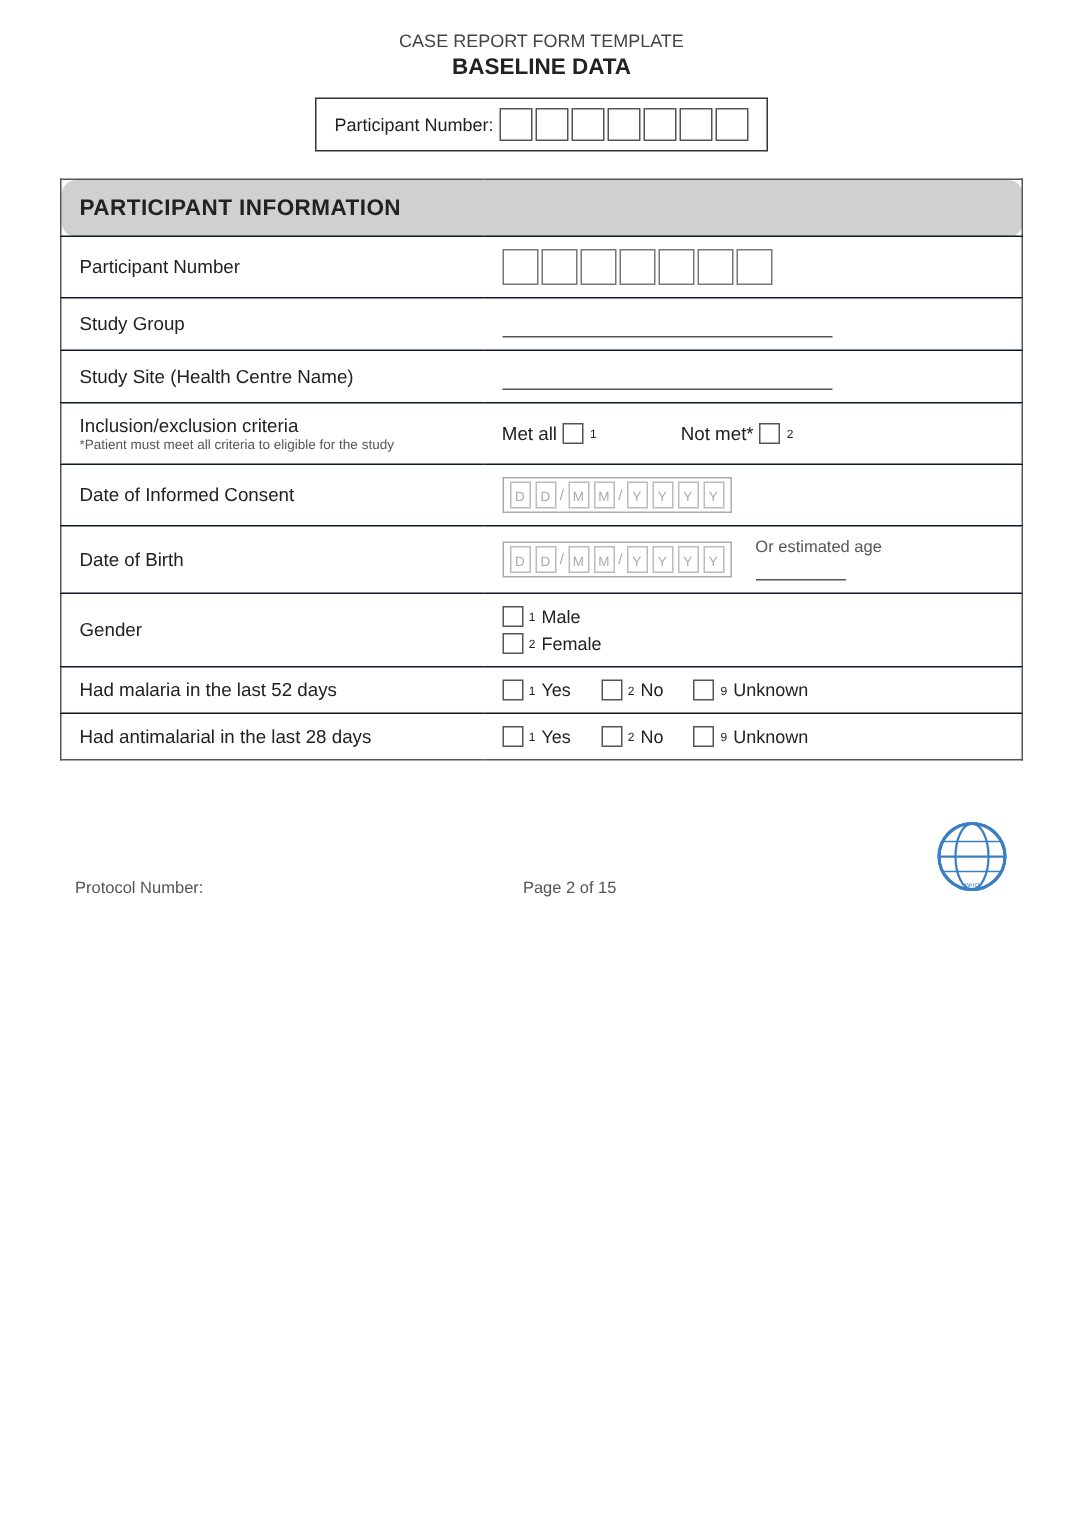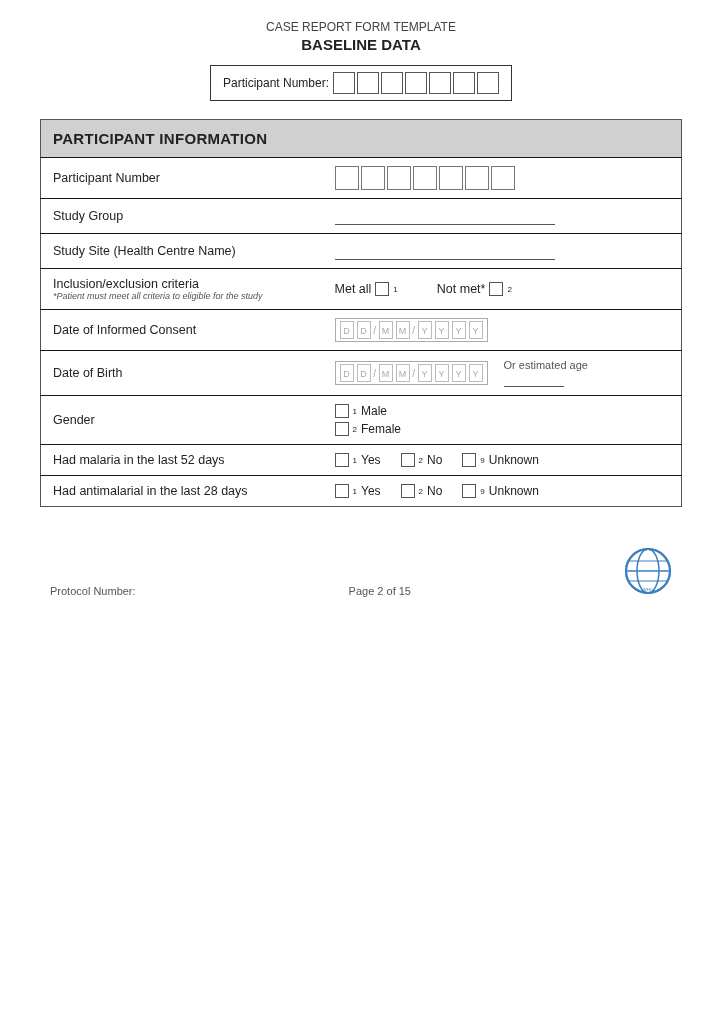--- a/index.html
+++ b/index.html
@@ -52,20 +52,21 @@
       border-collapse: collapse;
       border: 1.5px solid #555;
       margin-top: 18px;
     }
     .main-table thead tr td {
       background: #d0d0d0;
       padding: 10px 12px;
       font-size: 15px;
       font-weight: bold;
       letter-spacing: 0.02em;
+      border-radius: 10px;
     }
     .main-table tbody tr {
       border-top: 1px solid #0f172a;
       margin-top: 24px;
     }
     .main-table tbody tr td {
       padding: 8px 12px;
       vertical-align: middle;
     }
     .label-cell {
@@ -145,39 +146,38 @@
       width: 6px;
       text-align: center;
       font-size: 10px;
       color: #aaa;
       align-self: center;
     }
     
     .inclusion-row {
       display: flex;
       align-items: center;
-      gap: 39px;
+      gap: 56px;
     }
     
     .gender-rows {
       display: flex;
       flex-direction: column;
       gap: 4px;
     }
     
     .pregnant-row {
       display: flex;
       align-items: center;
       gap: 20px;
     }
     
     .small-note {
       font-size: 9px;
       color: #555;
-      font-style: italic;
     }
     
     .footer {
       margin-top: 40px;
       display: flex;
       justify-content: space-between;
       align-items: flex-end;
       font-size: 11px;
       color: #555;
       padding: 0 10px;

